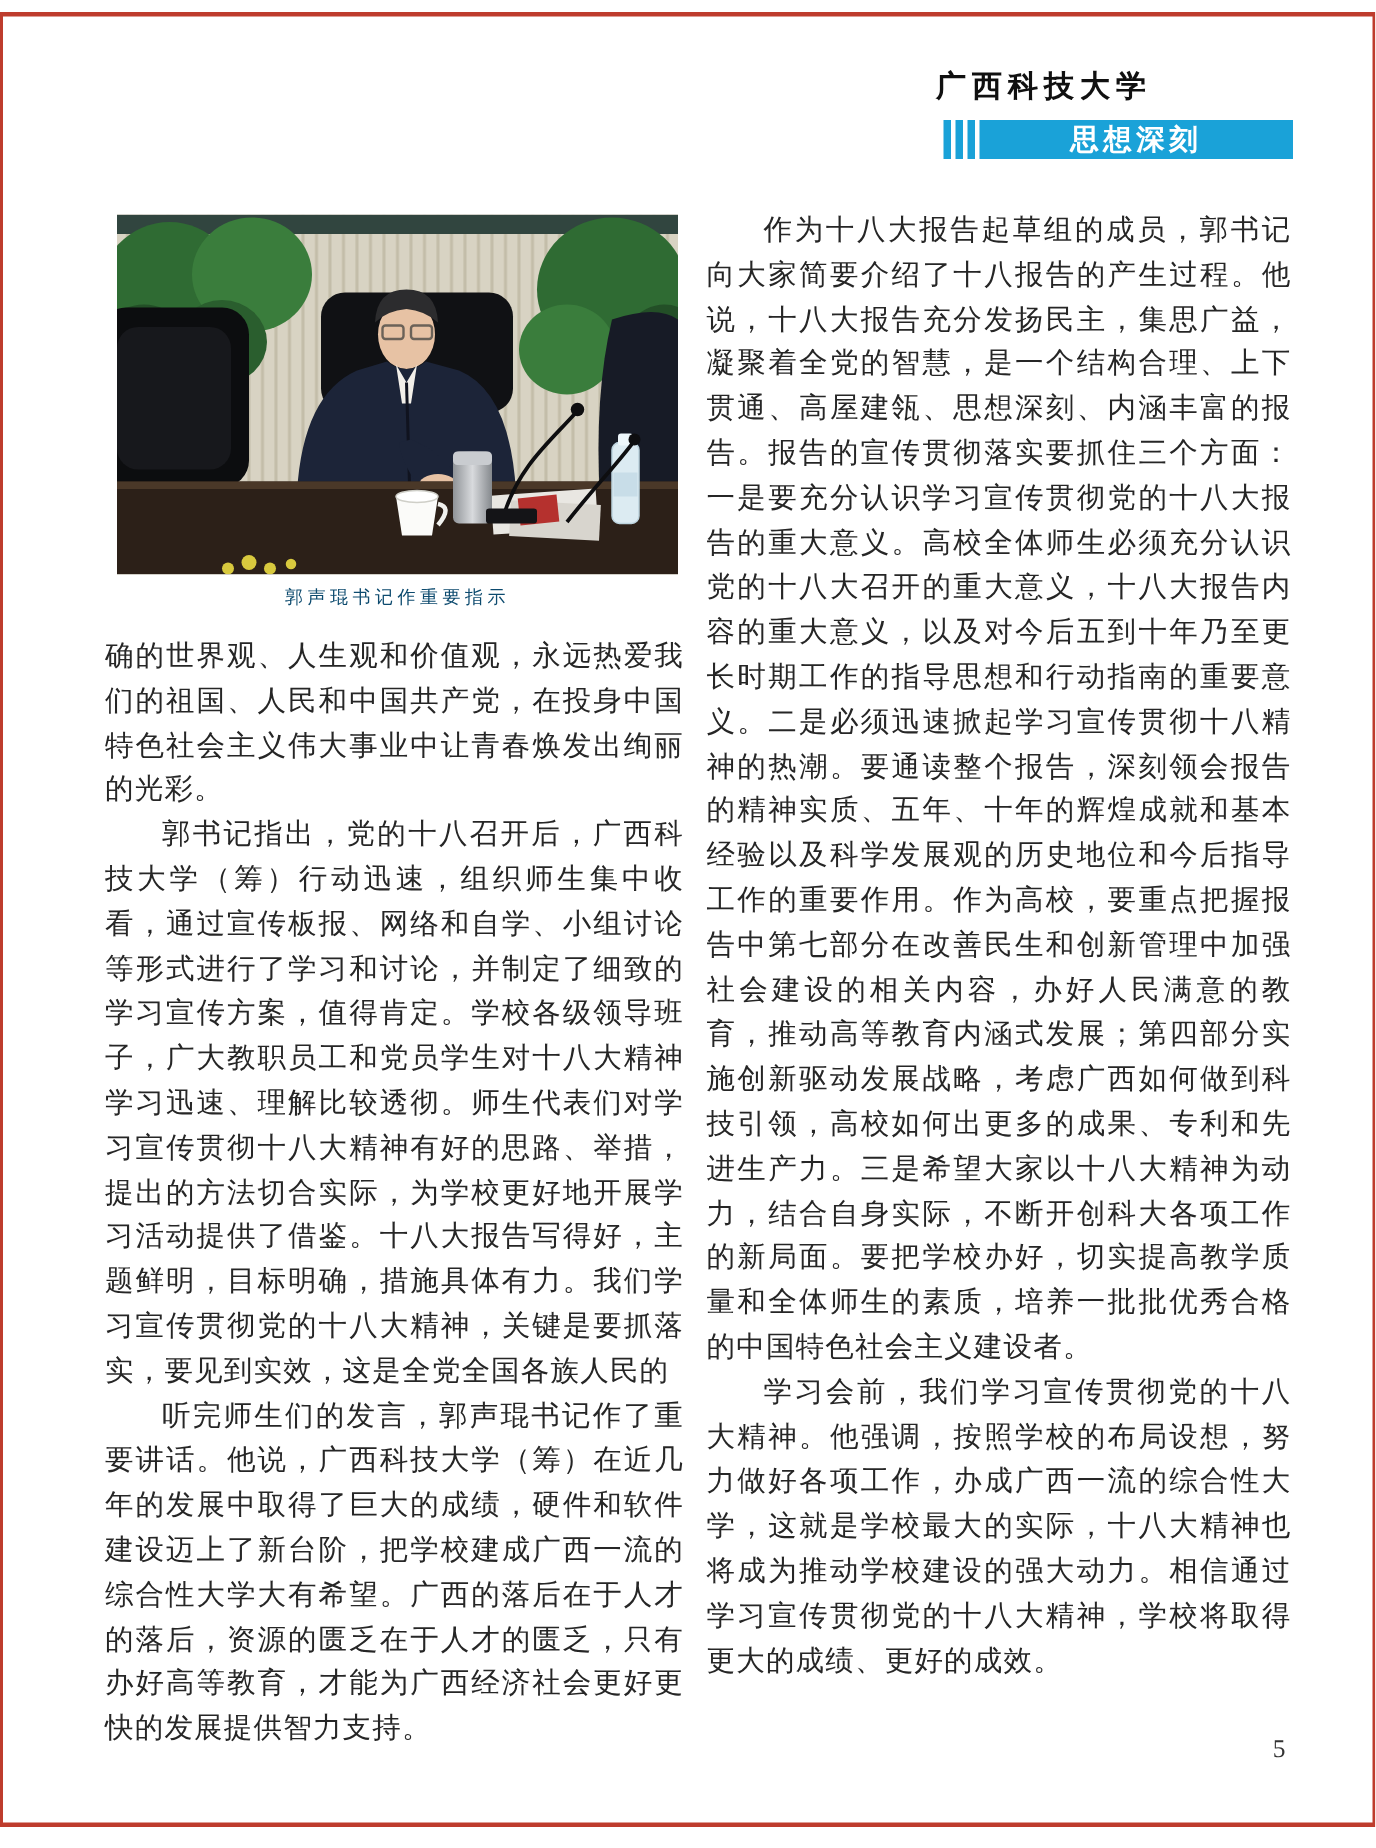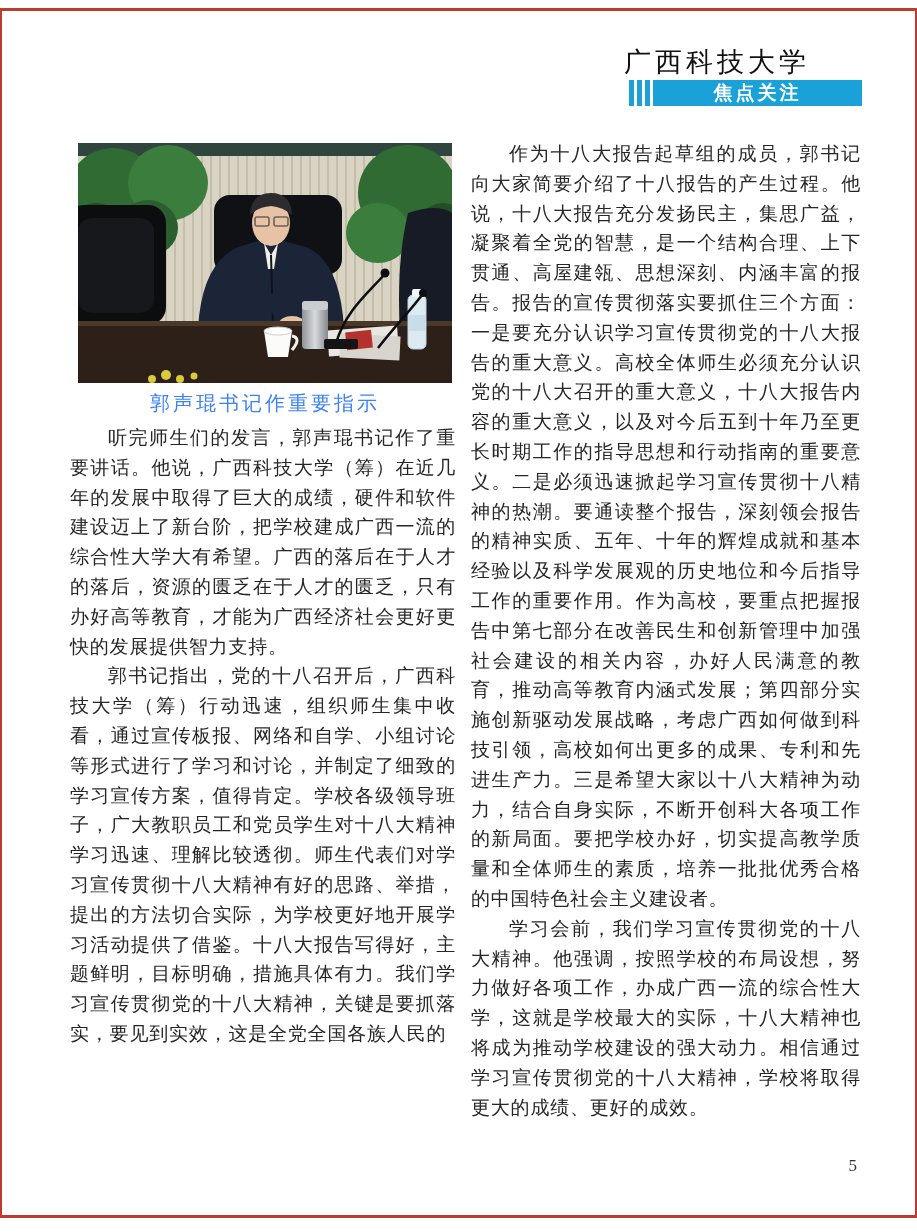--- a/index.html
+++ b/index.html
@@ -17,22 +17,22 @@
     border:3px solid #be3c2d;
     border-left-width:2px;
     border-right-width:2px;
     pointer-events:none;
   }
   
   .header-title{
     position:absolute;
     left:624px; top:44px;
     font-family:"Liberation Sans","DejaVu Sans",sans-serif;
-    font-weight:normal;
-    font-size:27px;
+    font-weight:bold;
+    font-size:20px;
     letter-spacing:4px;
     color:#101010;
     white-space:nowrap;
   }
   .banner{
     position:absolute;
     left:629px; top:80px;
     width:233px; height:26px;
     display:flex; gap:3px;
   }
@@ -53,23 +53,23 @@
     left:78px; top:143px;
     width:374px; height:240px;
     background:#d6d2c4;
     overflow:hidden;
   }
   .photo svg{ display:block; }
   .caption{
     position:absolute;
     left:78px; top:390px; width:374px;
     text-align:center;
-    font-size:20px;
+    font-size:12px;
     letter-spacing:3px;
-    color:#3b82f6;
+    color:#0c4a6e;
   }
   
   .col{
     position:absolute;
     text-align:justify;
   }
   .col p{
     margin:0;
     font-size:19px;
     line-height:29.8px;
@@ -93,21 +93,21 @@
 <div class="page">
 
   <div class="page-frame"></div>
 
   <div class="header-title">广西科技大学</div>
 
   <div class="banner">
     <div class="stripe"></div>
     <div class="stripe"></div>
     <div class="stripe"></div>
-    <div class="banner-main">焦点关注</div>
+    <div class="banner-main">思想深刻</div>
   </div>
 
   <div class="photo">
     <svg width="374" height="240" viewBox="0 0 374 240">
       <defs>
         <pattern id="curtain" width="9" height="10" patternUnits="userSpaceOnUse">
           <rect width="9" height="10" fill="#d8d3c3"></rect>
           <rect x="6" width="2" height="10" fill="#c3bda9"></rect>
         </pattern>
         <linearGradient id="steel" x1="0" y1="0" x2="1" y2="0">
@@ -191,22 +191,23 @@
           <circle cx="102" cy="236" r="4"></circle>
         <circle cx="74" cy="236" r="4"></circle>
           <circle cx="116" cy="233" r="3.5"></circle>
       </g>
     </svg>
   </div>
 
   <div class="caption">郭声琨书记作重要指示</div>
 
   <div class="col col-left">
+    <p>确的世界观、人生观和价值观，永远热爱我们的祖国、人民和中国共产党，在投身中国特色社会主义伟大事业中让青春焕发出绚丽的光彩。</p>
+    <p class="indent">郭书记指出，党的十八召开后，广西科技大学（筹）行动迅速，组织师生集中收看，通过宣传板报、网络和自学、小组讨论等形式进行了学习和讨论，并制定了细致的学习宣传方案，值得肯定。学校各级领导班子，广大教职员工和党员学生对十八大精神学习迅速、理解比较透彻。师生代表们对学习宣传贯彻十八大精神有好的思路、举措，提出的方法切合实际，为学校更好地开展学习活动提供了借鉴。十八大报告写得好，主题鲜明，目标明确，措施具体有力。我们学习宣传贯彻党的十八大精神，关键是要抓落实，要见到实效，这是全党全国各族人民的</p>
     <p class="indent">听完师生们的发言，郭声琨书记作了重要讲话。他说，广西科技大学（筹）在近几年的发展中取得了巨大的成绩，硬件和软件建设迈上了新台阶，把学校建成广西一流的综合性大学大有希望。广西的落后在于人才的落后，资源的匮乏在于人才的匮乏，只有办好高等教育，才能为广西经济社会更好更快的发展提供智力支持。</p>
-    <p class="indent">郭书记指出，党的十八召开后，广西科技大学（筹）行动迅速，组织师生集中收看，通过宣传板报、网络和自学、小组讨论等形式进行了学习和讨论，并制定了细致的学习宣传方案，值得肯定。学校各级领导班子，广大教职员工和党员学生对十八大精神学习迅速、理解比较透彻。师生代表们对学习宣传贯彻十八大精神有好的思路、举措，提出的方法切合实际，为学校更好地开展学习活动提供了借鉴。十八大报告写得好，主题鲜明，目标明确，措施具体有力。我们学习宣传贯彻党的十八大精神，关键是要抓落实，要见到实效，这是全党全国各族人民的</p>
   </div>
 
   <div class="col col-right">
     <p class="indent">作为十八大报告起草组的成员，郭书记向大家简要介绍了十八报告的产生过程。他说，十八大报告充分发扬民主，集思广益，凝聚着全党的智慧，是一个结构合理、上下贯通、高屋建瓴、思想深刻、内涵丰富的报告。报告的宣传贯彻落实要抓住三个方面：一是要充分认识学习宣传贯彻党的十八大报告的重大意义。高校全体师生必须充分认识党的十八大召开的重大意义，十八大报告内容的重大意义，以及对今后五到十年乃至更长时期工作的指导思想和行动指南的重要意义。二是必须迅速掀起学习宣传贯彻十八精神的热潮。要通读整个报告，深刻领会报告的精神实质、五年、十年的辉煌成就和基本经验以及科学发展观的历史地位和今后指导工作的重要作用。作为高校，要重点把握报告中第七部分在改善民生和创新管理中加强社会建设的相关内容，办好人民满意的教育，推动高等教育内涵式发展；第四部分实施创新驱动发展战略，考虑广西如何做到科技引领，高校如何出更多的成果、专利和先进生产力。三是希望大家以十八大精神为动力，结合自身实际，不断开创科大各项工作的新局面。要把学校办好，切实提高教学质量和全体师生的素质，培养一批批优秀合格的中国特色社会主义建设者。</p>
     <p class="indent">学习会前，我们学习宣传贯彻党的十八大精神。他强调，按照学校的布局设想，努力做好各项工作，办成广西一流的综合性大学，这就是学校最大的实际，十八大精神也将成为推动学校建设的强大动力。相信通过学习宣传贯彻党的十八大精神，学校将取得更大的成绩、更好的成效。</p>
   </div>
 
   <div class="page-number">5</div>
 
 </div>

